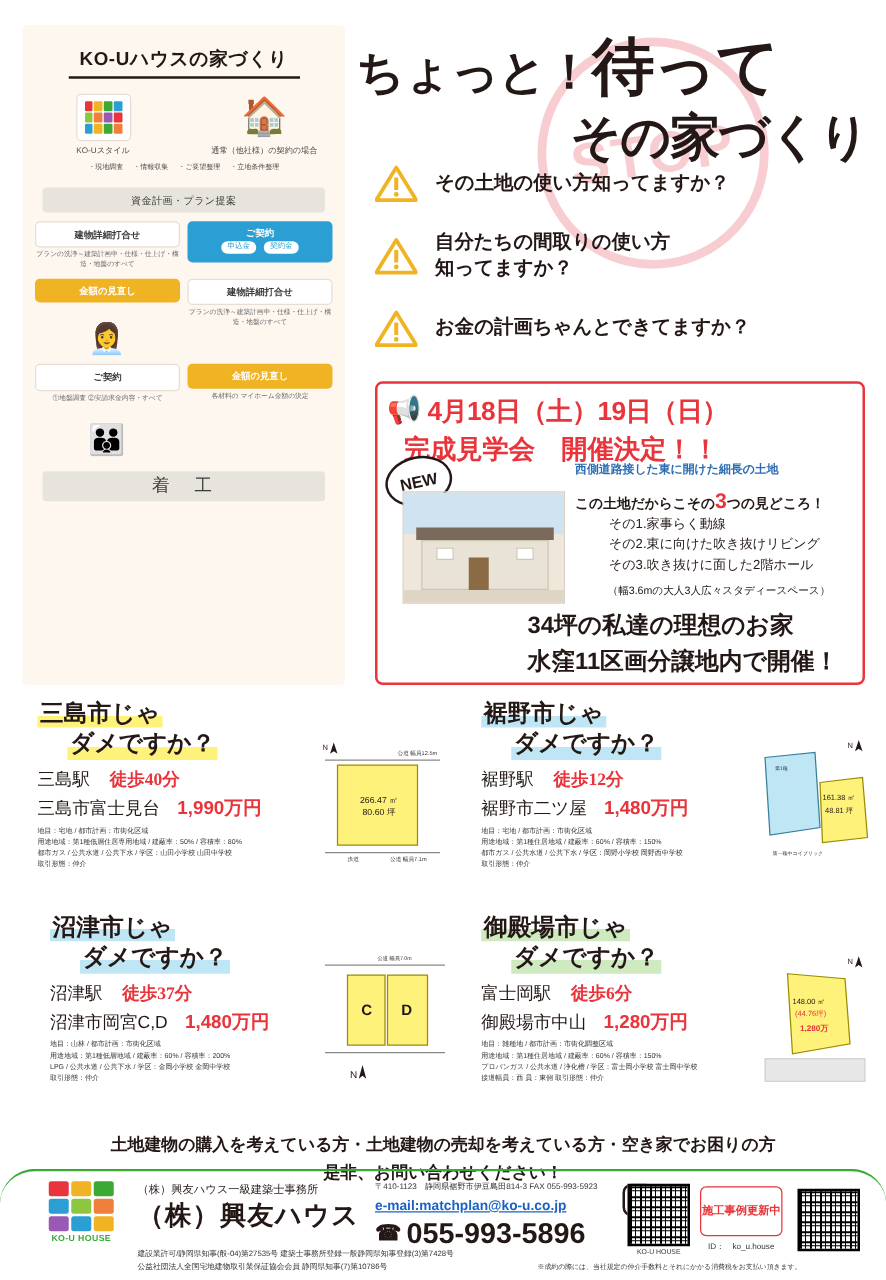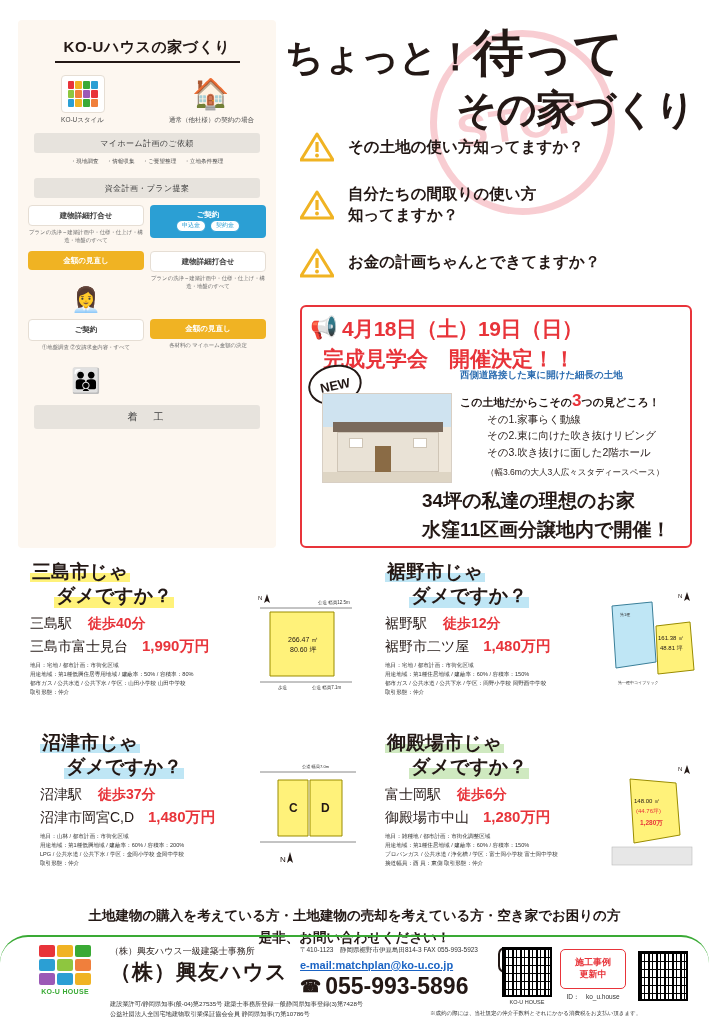--- a/index.html
+++ b/index.html
@@ -65,21 +65,21 @@
   .pill {
     display:inline-block; background:#2b9fd4; color:#fff; font-size:6px;
     border-radius:7px; padding:1px 5px; margin:1px;
   }
   .pill.w { background:#fff; color:#2b9fd4; border:1px solid #2b9fd4; }
   .chibi { width:54px; height:40px; margin:2px auto 0; display:flex; align-items:flex-end; justify-content:center; }
   .chibi .ppl { font-size:24px; line-height:1; }
   .final-bar {
     margin: 12px 16px 16px; height: 24px; background:#e7e3dd; border-radius:3px;
     display:flex; align-items:center; justify-content:center;
-    font-size: 10px; color:#3c3c3c; letter-spacing:3px;
+    font-size: 14px; color:#3c3c3c; letter-spacing:3px;
   }
 
   
   .headline { position:absolute; left: 285px; top: 28px; width: 410px; }
   .hl1 { font-size: 38px; font-weight: bold; color:#231815; line-height:1.0; letter-spacing:-1px; }
   .hl1 .big { font-size: 50px; }
   .hl2 { font-size: 40px; font-weight:bold; color:#231815; text-align:right; margin-top:4px; letter-spacing:-1px; }
 
   .stopmark {
     position:absolute; left: 430px; top: 30px; width: 185px; height:185px;
@@ -130,21 +130,21 @@
   .hp-ground { position:absolute; left:0; top:78px; width:130px; height:12px; background:#ded5c4; }
 
   
   .lots { position:absolute; left:0; top: 556px; width: 709px; height: 360px; }
   .lot { position:absolute; }
   .lot-title { font-size: 19px; font-weight:bold; color:#231815; line-height:1.25; }
   .lot-title .hl-y { background: linear-gradient(transparent 55%, #fff27a 55%); padding:0 2px;}
   .lot-title .hl-b { background: linear-gradient(transparent 55%, #bfe6f5 55%); padding:0 2px;}
   .lot-title .hl-g { background: linear-gradient(transparent 55%, #cfe9c0 55%); padding:0 2px;}
   .st-row { font-size: 14px; margin-top: 7px; }
-  .st-row .walk { color:#e8343a; font-weight:bold; margin-left: 12px; }
+  .st-row .walk { color:#e8343a; font-weight:bold; margin-left: 12px; font-family: Liberation Serif, serif; }
   .pr-row { font-size: 14px; margin-top: 4px; }
   .pr-row .price { color:#e8343a; font-weight:bold; margin-left: 10px; font-size: 15px; }
   .spec { font-size: 5.6px; color:#333; line-height: 1.62; margin-top: 5px; }
 
   .map { position:absolute; border:0; }
   .map svg { display:block; }
 
   .cta {
     position:absolute; left:0; top: 905px; width: 709px; text-align:center;
     font-size: 13.5px; font-weight:bold; color:#231815; line-height:1.6;
@@ -172,21 +172,21 @@
     background-image:
       linear-gradient(90deg, #000 25%, transparent 25%, transparent 50%, #000 50%, #000 62%, transparent 62%),
       linear-gradient(#000 18%, transparent 18%, transparent 44%, #000 44%, #000 55%, transparent 55%);
     background-size: 8px 8px, 8px 8px;
     border: 2px solid #000;
   }
   .qr-cap { font-size: 5.5px; color:#333; margin-top:2px; }
   .ig { position:absolute; left: 560px; top: 12px; }
   .ig-btn {
     width: 66px; height: 40px; border: 1.5px solid #e8343a; border-radius:5px; color:#e8343a;
-    display:flex; flex-direction:column; align-items:center; justify-content:center;
+    display:flex; flex-direction:row; align-items:center; justify-content:center;
     font-size: 9px; font-weight:bold; line-height:1.3;
   }
   .ig-id { font-size: 6.5px; color:#333; margin-top: 4px; text-align:center;}
   .ig-logo { position:absolute; left: 498px; top: 10px; width:26px; height:26px; border:2px solid #231815; border-radius:7px;}
   .foot-note { position:absolute; left: 430px; top: 1010px; font-size: 5.5px; color:#333; }
 </style>
 </head>
 <body>
 
 <div class="page">
@@ -218,21 +218,20 @@
           <div class="cap">KO-Uスタイル</div>
         </div>
         <div class="flow-col">
           <div class="icon-tile">
               <span class="house-ico">🏠</span>
             </div>
           <div class="cap">通常（他社様）の契約の場合</div>
         </div>
       </div>
 
-      <div class="bar">マイホーム計画のご依頼</div>
       <div class="bullets">
         <span>・現地調査</span>
         <span>・情報収集</span>
         <span>・ご要望整理</span>
         <span>・立地条件整理</span>
       </div>
 
       <div class="bar" style="margin-top:12px">資金計画・プラン提案</div>
 
       <div class="twocol">

